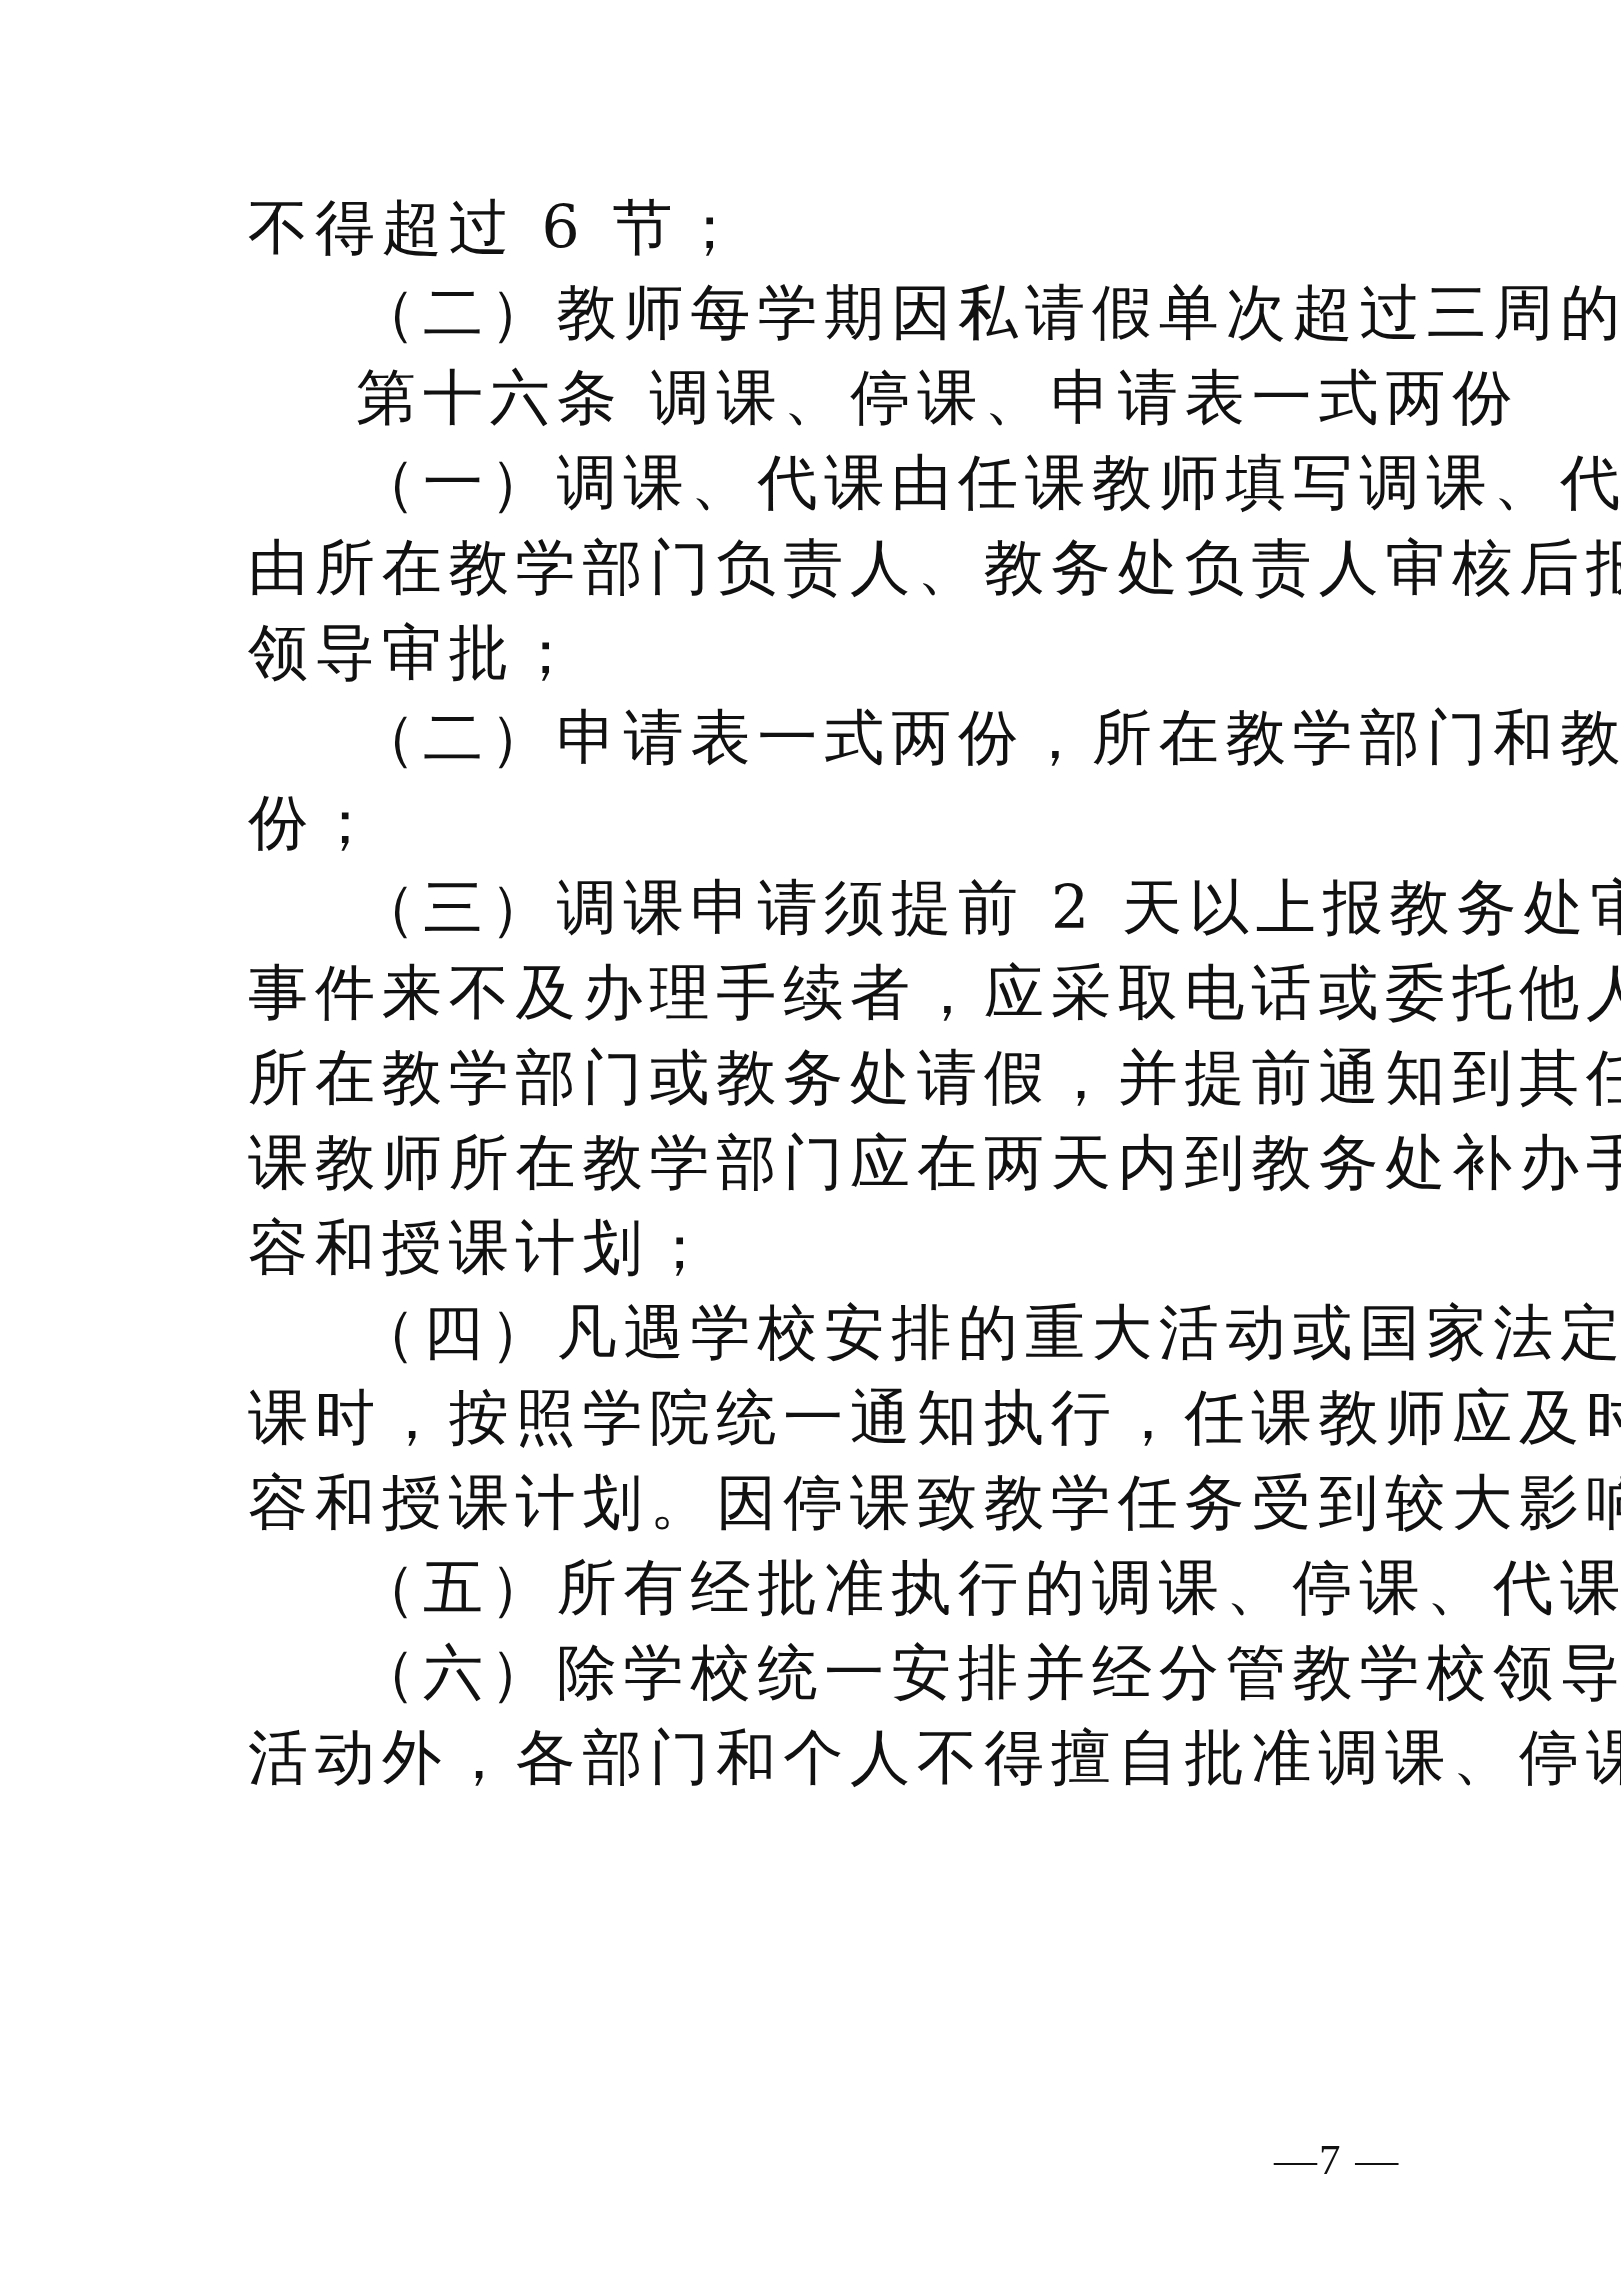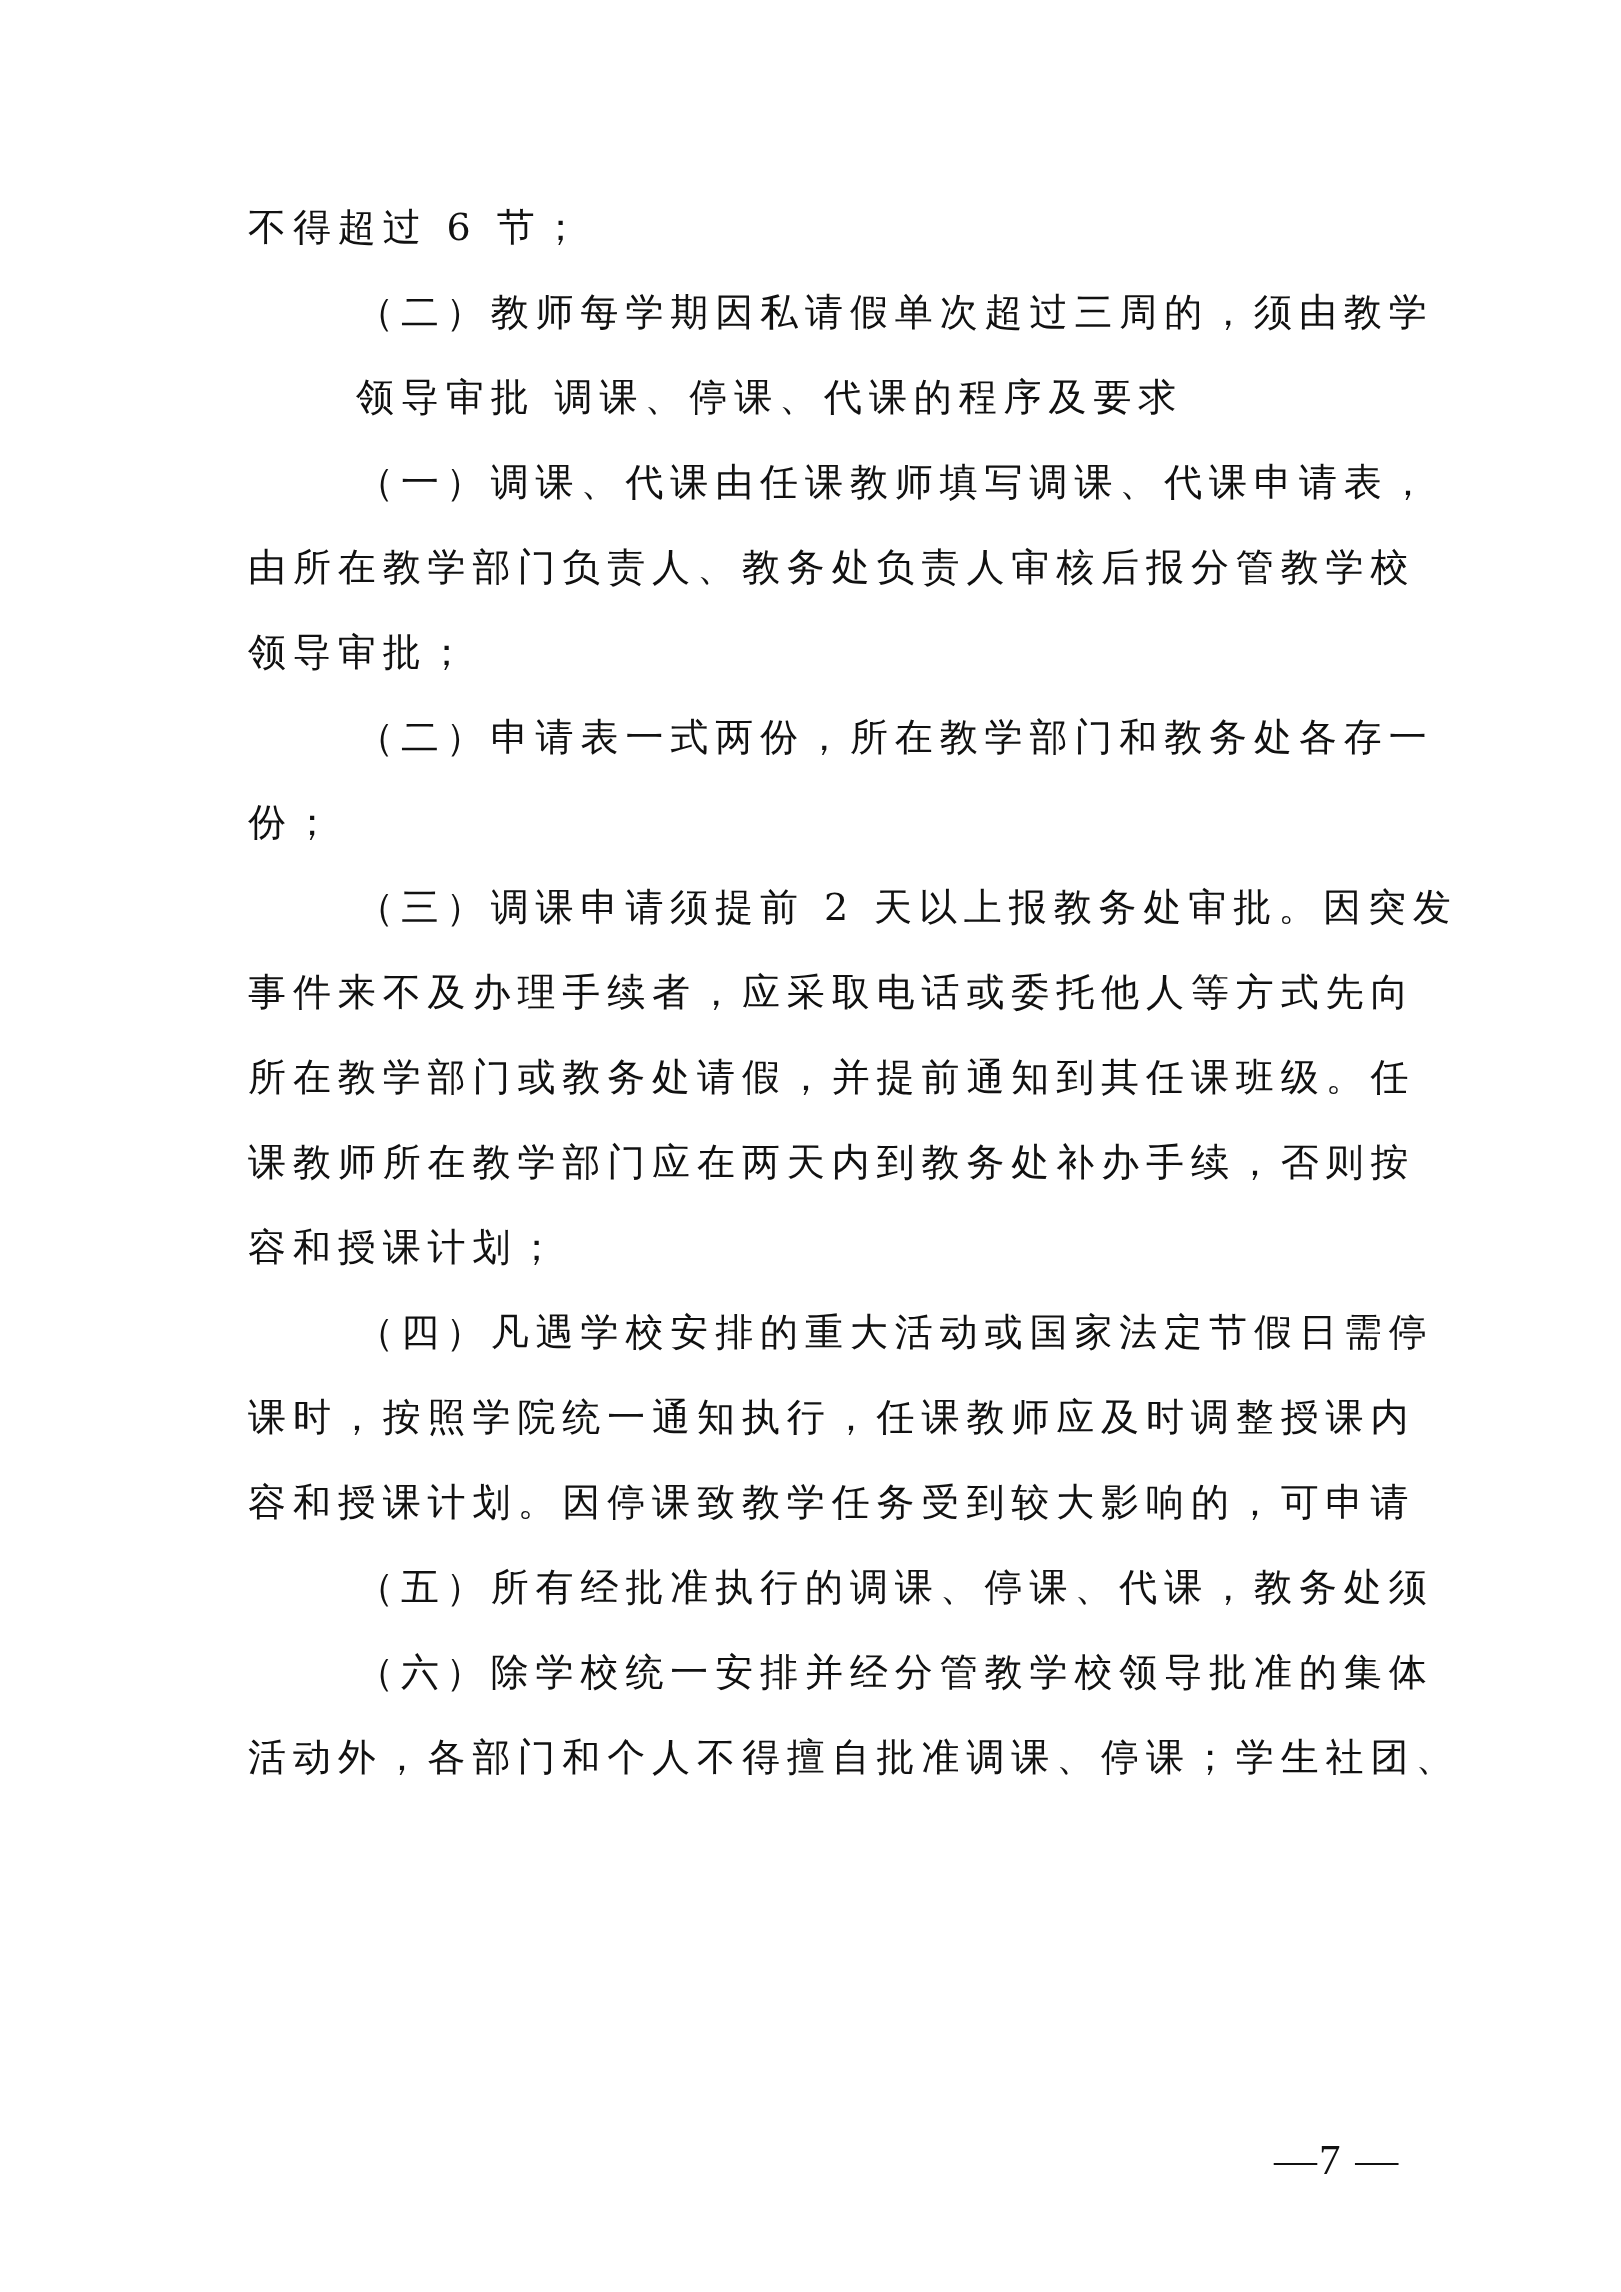--- a/index.html
+++ b/index.html
@@ -4,21 +4,21 @@
   <style>
     html, body { margin: 0; padding: 0; background: #ffffff; }
     body { width: 1621px; height: 2293px; position: relative; overflow: hidden; }
     .page { position: absolute; left: 0; top: 0; width: 1621px; height: 2293px; background: #ffffff; }
     .body-text {
       position: absolute;
       left: 248px;
       top: 185px;
       width: 1137px;
       font-family: "DejaVu Serif", "Liberation Serif", serif;
-      font-size: 38px;
+      font-size: 60px;
       line-height: 85px;
       letter-spacing: 6.9px;
       color: #111111;
       text-align: justify;
       text-align-last: left;
     }
     .line { display: block; white-space: nowrap; }
     .page-number {
       position: absolute;
       left: 1274px;
@@ -30,21 +30,21 @@
       white-space: pre;
     }
   </style>
 </head>
 <body>
 
 <div class="page">
   <div class="body-text">
     <span class="line">不得超过 6 节；</span>
     <span class="line" style="padding-left:108px">（二）教师每学期因私请假单次超过三周的，须由教学</span>
-    <span class="line" style="padding-left:108px">领导审批 调课、停课、代课的程序及要求</span>
+    <span class="line" style="padding-left:108px">第十六条 调课、停课、申请表一式两份</span>
     <span class="line" style="padding-left:108px">（一）调课、代课由任课教师填写调课、代课申请表，</span>
     <span class="line">由所在教学部门负责人、教务处负责人审核后报分管教学校</span>
     <span class="line">领导审批；</span>
     <span class="line" style="padding-left:108px">（二）申请表一式两份，所在教学部门和教务处各存一</span>
     <span class="line">份；</span>
     <span class="line" style="padding-left:108px">（三）调课申请须提前 2 天以上报教务处审批。因突发</span>
     <span class="line">事件来不及办理手续者，应采取电话或委托他人等方式先向</span>
     <span class="line">所在教学部门或教务处请假，并提前通知到其任课班级。任</span>
     <span class="line">课教师所在教学部门应在两天内到教务处补办手续，否则按</span>
     <span class="line">容和授课计划；</span>

